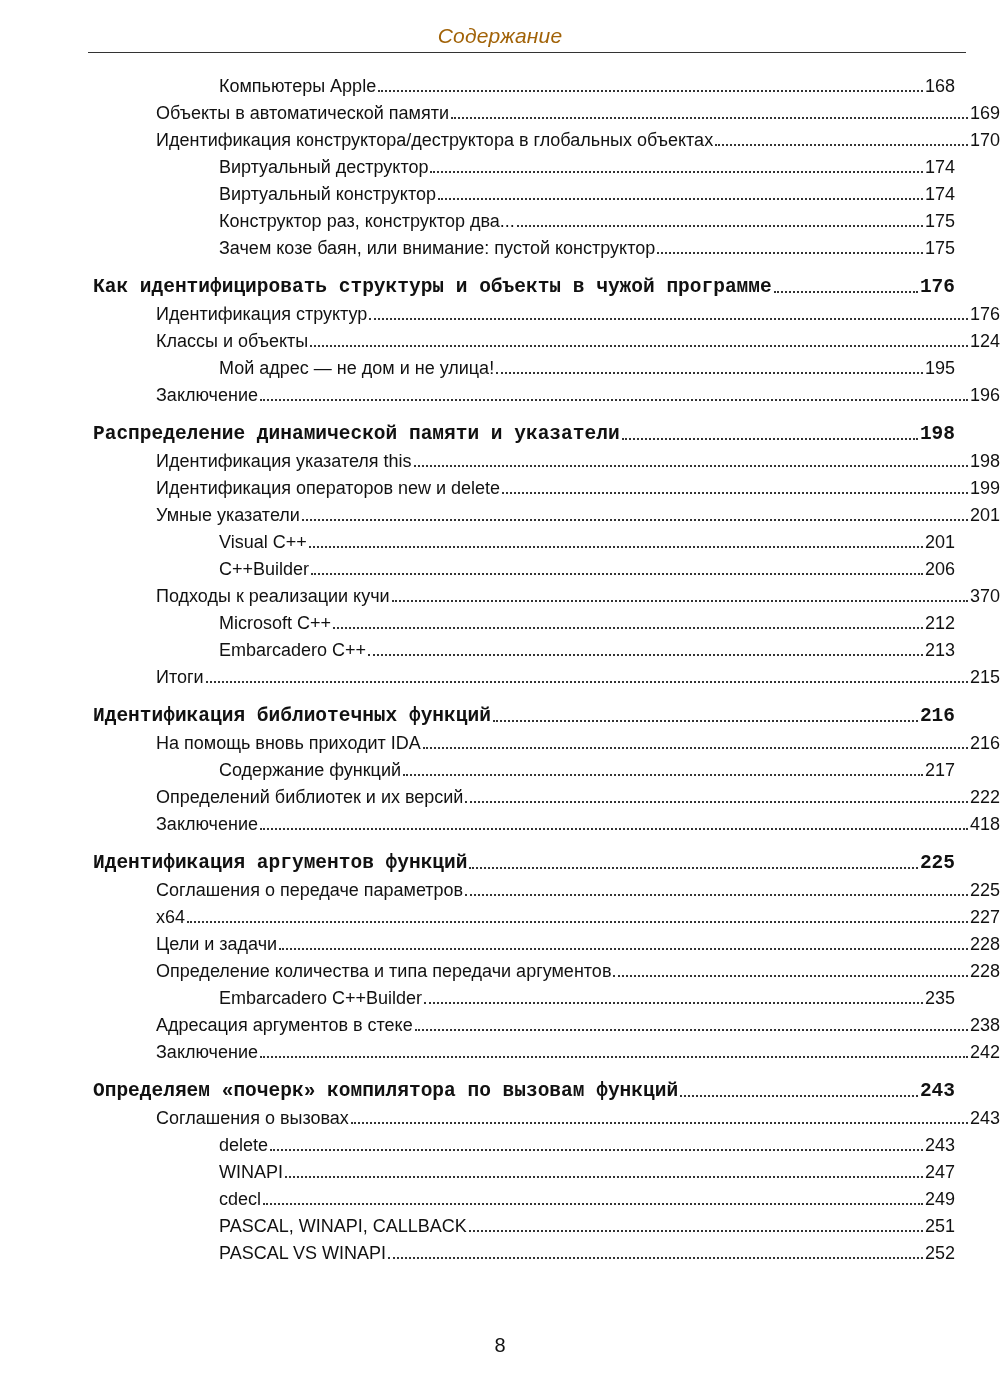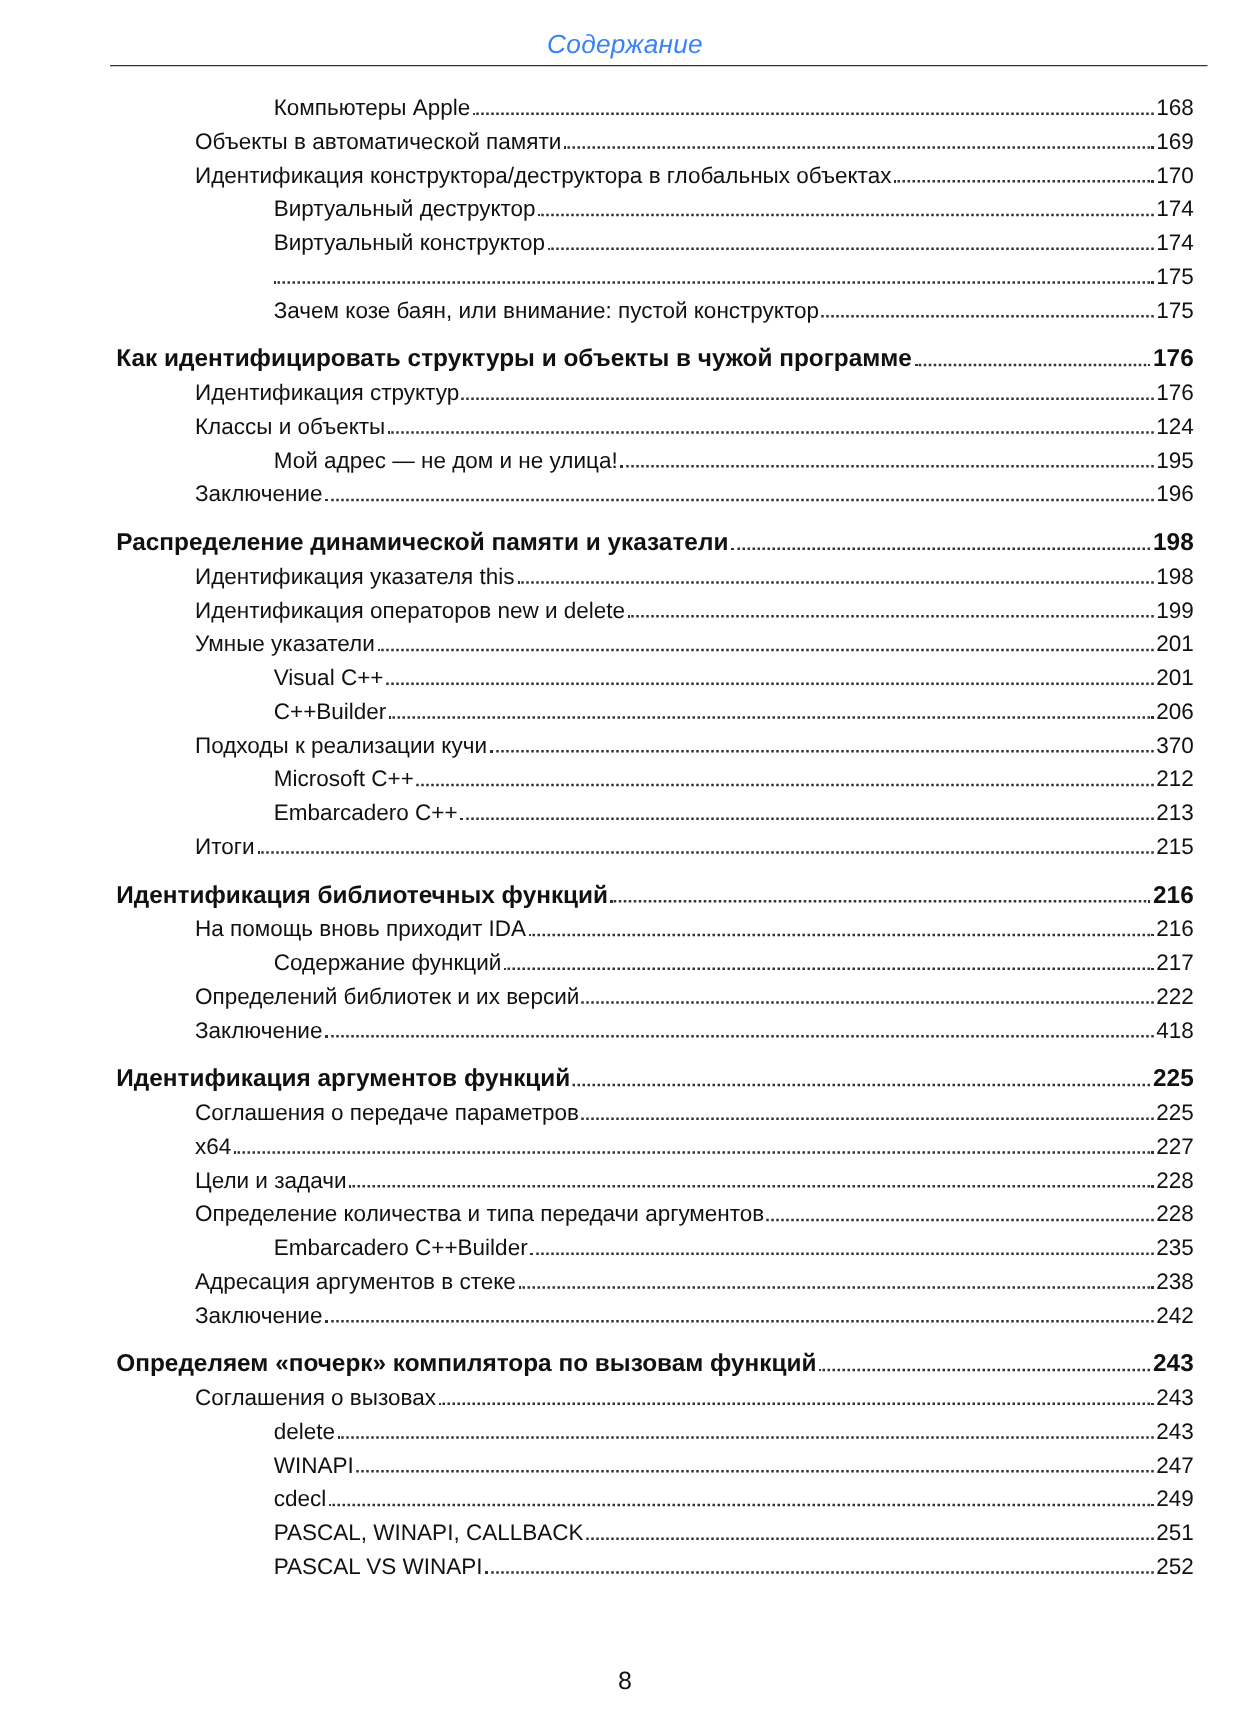--- a/index.html
+++ b/index.html
@@ -2,40 +2,40 @@
 <html><head>
   <meta charset="utf-8">
   <style>
     html, body { margin: 0; padding: 0; background: #ffffff; }
     body {
       width: 1000px; height: 1387px; position: relative; overflow: hidden;
       font-family: "Liberation Sans", "DejaVu Sans", sans-serif; color: #111;
     }
     .header-title {
       position: absolute; left: 0; width: 1000px; top: 24px; text-align: center;
-      font-style: italic; font-size: 21px; letter-spacing: 0.2px; color: #3b82f6;
+      font-style: italic; font-size: 21px; letter-spacing: 0.2px; color: #a16207;
     }
     .header-rule {
       position: absolute; left: 88px; width: 878px; top: 52px; height: 0;
       border-top: 1.6px solid #333;
     }
     .toc {
       position: absolute; left: 0; top: 70px; width: 1000px;
     }
     .row {
       position: relative; height: 27px; display: flex; align-items: flex-end;
       font-size: 18px; line-height: 22px;
     }
     .row .title { white-space: nowrap; padding-right: 2px; }
     .row .leader {
       flex: 1; border-bottom: 2px dotted #333; margin-bottom: 5px; min-width: 10px;
     }
     .row .page { white-space: nowrap; padding-left: 2px; text-align: right; }
-    .lvl0 { margin-left: 93px; margin-right: 45px; font-weight: bold; font-size: 19.5px; height: 33px; margin-top: 6px; }
-    .lvl1 { margin-left: 156px; margin-right: 45px; }
+    .lvl0 { margin-left: 93px; margin-right: 45px; font-weight: bold; font-size: 19.5px; height: 33px; margin-top: 6px; font-family: Liberation Mono, monospace; }
+    .lvl1 { margin-left: 156px; }
     .lvl2 { margin-left: 219px; margin-right: 45px; justify-content: center; }
     .page-number {
       position: absolute; left: 0; width: 1000px; top: 1334px; text-align: center;
       font-size: 20px; color: #111;
     }
   </style>
 </head>
 <body>
 
 <div class="header-title">Содержание</div>
@@ -61,20 +61,21 @@
       <span class="title">Виртуальный деструктор</span>
       <span class="leader"></span>
       <span class="page">174</span>
     </div>
     <div class="row lvl2">
       <span class="title">Виртуальный конструктор</span>
       <span class="leader"></span>
       <span class="page">174</span>
     </div>
     <div class="row lvl2">
+      <span class="title">Конструктор раз, конструктор два...</span>
       <span class="leader"></span>
       <span class="page">175</span>
     </div>
     <div class="row lvl2">
       <span class="title">Зачем козе баян, или внимание: пустой конструктор</span>
       <span class="leader"></span>
       <span class="page">175</span>
     </div>
     <div class="row lvl0">
       <span class="title">Как идентифицировать структуры и объекты в чужой программе</span>

